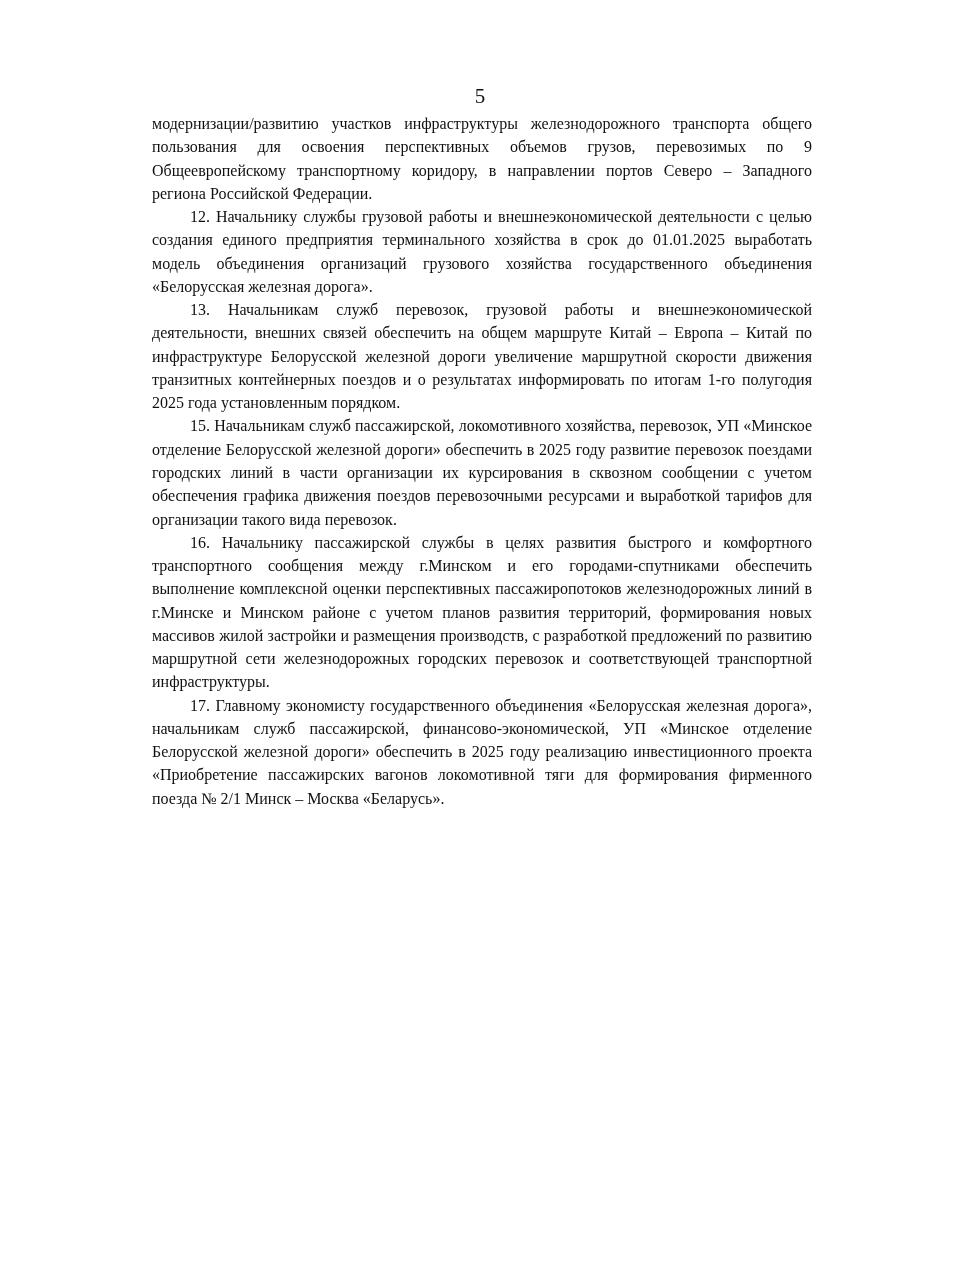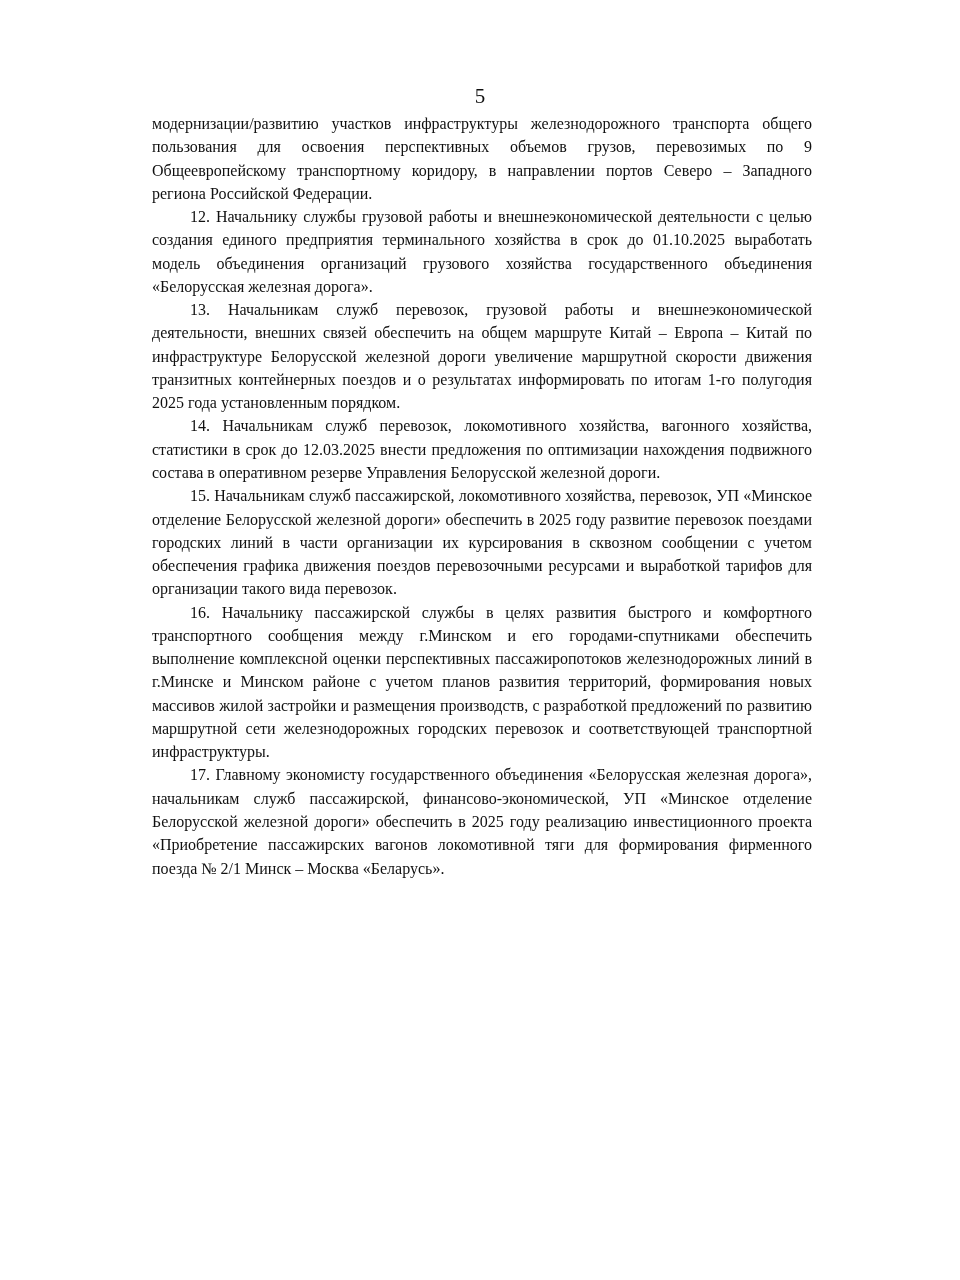--- a/index.html
+++ b/index.html
@@ -56,21 +56,20 @@
 </style>
 </head>
 <body>
 
 <div class="page">
 
   <div class="page-number">5</div>
 
   <div class="body-text">
     <p class="para">модернизации/развитию участков инфраструктуры железнодорожного транспорта общего пользования для освоения перспективных объемов грузов, перевозимых по 9 Общеевропейскому транспортному коридору, в направлении портов Северо – Западного региона Российской Федерации.</p>
-    <p class="para indent">12. Начальнику службы грузовой работы и внешнеэкономической деятельности с целью создания единого предприятия терминального хозяйства в срок до 01.10.2025 выработать модель объединения организаций грузового хозяйства государственного объединения «Белорусская железная дорога».</p>
+    <p class="para indent">12. Начальнику службы грузовой работы и внешнеэкономической деятельности с целью создания единого предприятия терминального хозяйства в срок до 01.01.2025 выработать модель объединения организаций грузового хозяйства государственного объединения «Белорусская железная дорога».</p>
     <p class="para indent">13. Начальникам служб перевозок, грузовой работы и внешнеэкономической деятельности, внешних связей обеспечить на общем маршруте Китай – Европа – Китай по инфраструктуре Белорусской железной дороги увеличение маршрутной скорости движения транзитных контейнерных поездов и о результатах информировать по итогам 1-го полугодия 2025 года установленным порядком.</p>
-    <p class="para indent">14. Начальникам служб перевозок, локомотивного хозяйства, вагонного хозяйства, статистики в срок до 12.03.2025 внести предложения по оптимизации нахождения подвижного состава в оперативном резерве Управления Белорусской железной дороги.</p>
     <p class="para indent">15. Начальникам служб пассажирской, локомотивного хозяйства, перевозок, УП «Минское отделение Белорусской железной дороги» обеспечить в 2025 году развитие перевозок поездами городских линий в части организации их курсирования в сквозном сообщении с учетом обеспечения графика движения поездов перевозочными ресурсами и выработкой тарифов для организации такого вида перевозок.</p>
     <p class="para indent">16. Начальнику пассажирской службы в целях развития быстрого и комфортного транспортного сообщения между г.Минском и его городами-спутниками обеспечить выполнение комплексной оценки перспективных пассажиропотоков железнодорожных линий в г.Минске и Минском районе с учетом планов развития территорий, формирования новых массивов жилой застройки и размещения производств, с разработкой предложений по развитию маршрутной сети железнодорожных городских перевозок и соответствующей транспортной инфраструктуры.</p>
     <p class="para indent">17. Главному экономисту государственного объединения «Белорусская железная дорога», начальникам служб пассажирской, финансово-экономической, УП «Минское отделение Белорусской железной дороги» обеспечить в 2025 году реализацию инвестиционного проекта «Приобретение пассажирских вагонов локомотивной тяги для формирования фирменного поезда № 2/1 Минск – Москва «Беларусь».</p>
   </div>
 
 </div>
 
 </body></html>

